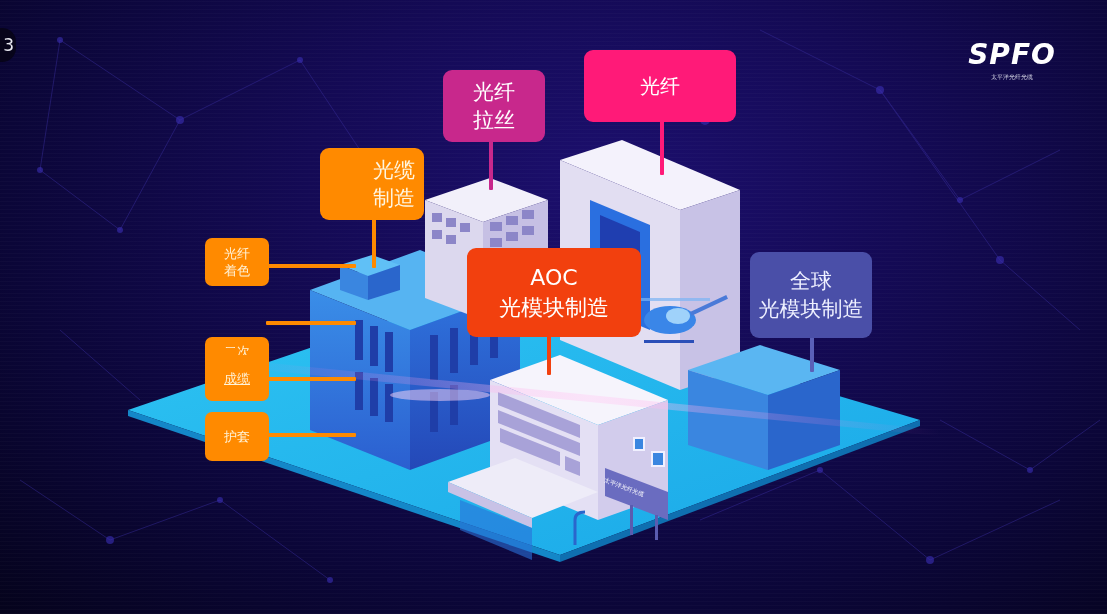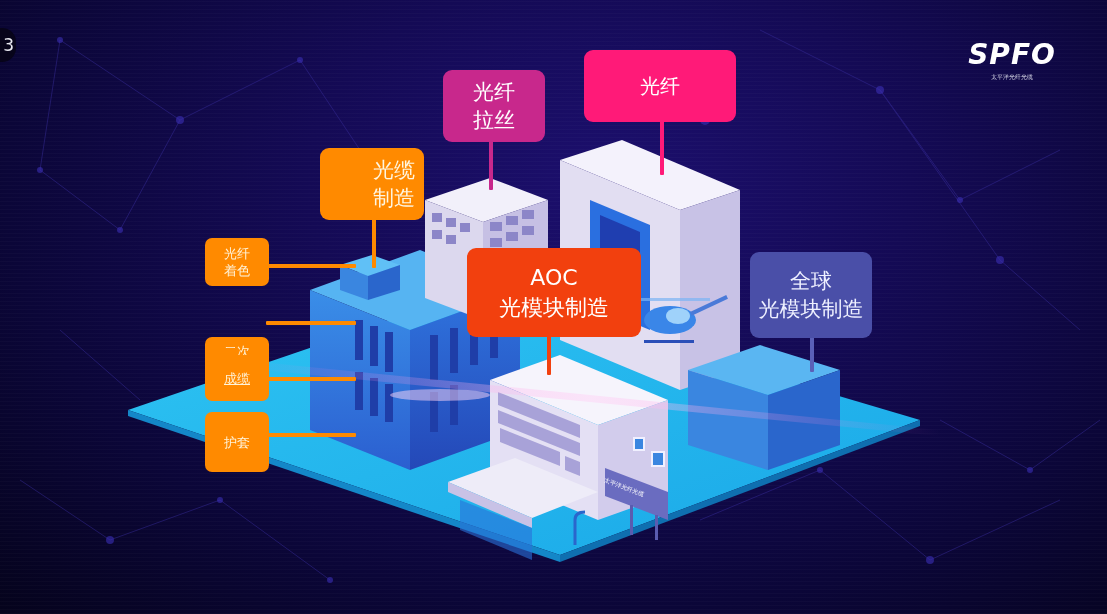--- a/index.html
+++ b/index.html
@@ -241,15 +241,15 @@
   <span>光纤</span>
   <span>着色</span>
 </div>
 <div class="small-tag" style="top:297px;height:46px;margin-top:40px;">
   <span>二次</span>
   <span>套塑</span>
 </div>
 <div class="small-tag" style="top:355px;height:46px;text-decoration:underline;">
   <span>成缆</span>
 </div>
-<div class="small-tag" style="top:412px;height:60px;">
+<div class="small-tag" style="top:412px;height:49px;">
   <span>护套</span>
 </div>
 
 </body></html>

